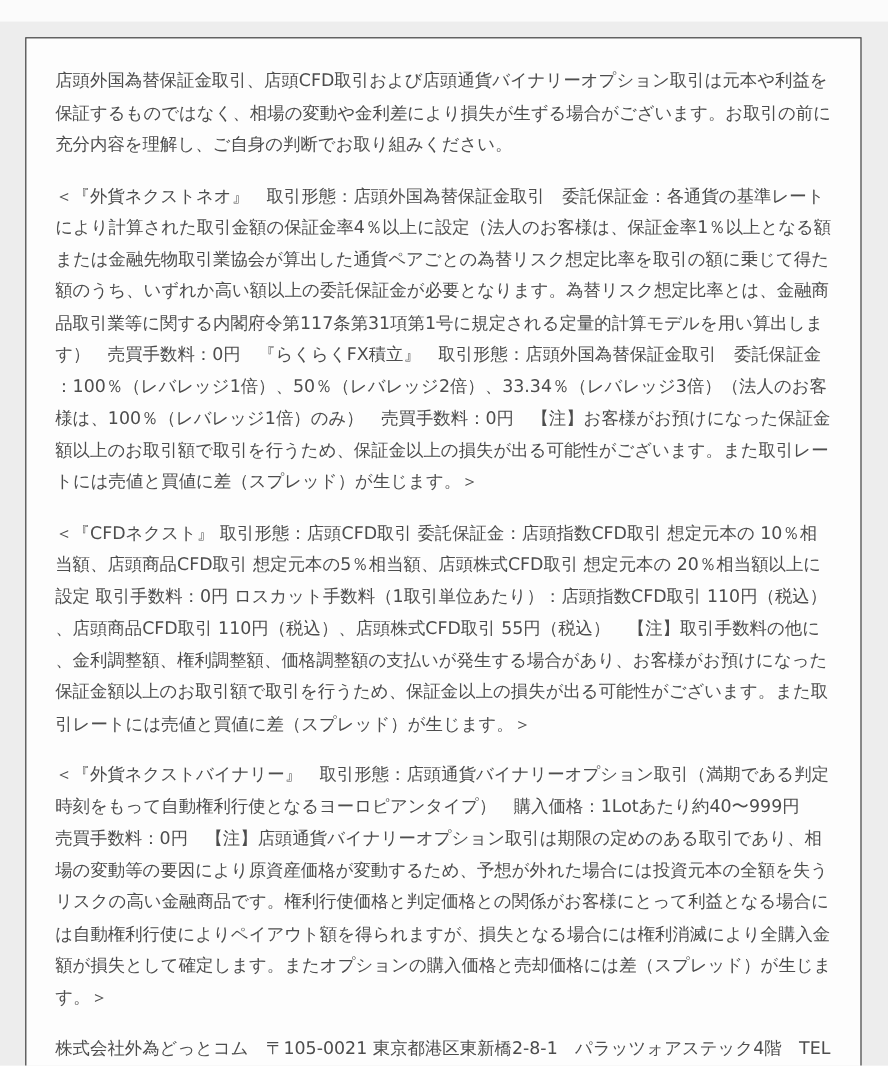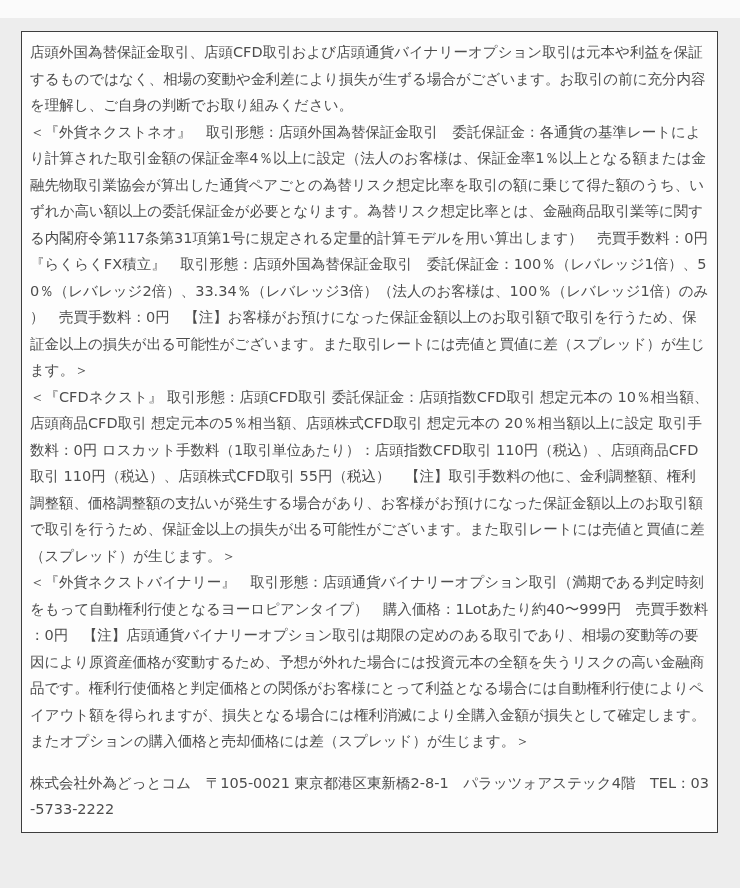--- a/index.html
+++ b/index.html
@@ -34,21 +34,21 @@
     background: var(--box-bg);
     color: var(--text-color);
     font-size: 14.5px;
     line-height: 26.5px;
     text-align: left;
     word-break: break-all;
     line-break: anywhere;
     overflow-wrap: anywhere;
   }
   .disclaimer-box p {
-    margin: 0;
+    margin: 16px;
     padding: 0;
   }
   .company-block {
     margin-top: 15px;
   }
 </style>
 </head>
 <body>
 
 <div class="top-strip"></div>

